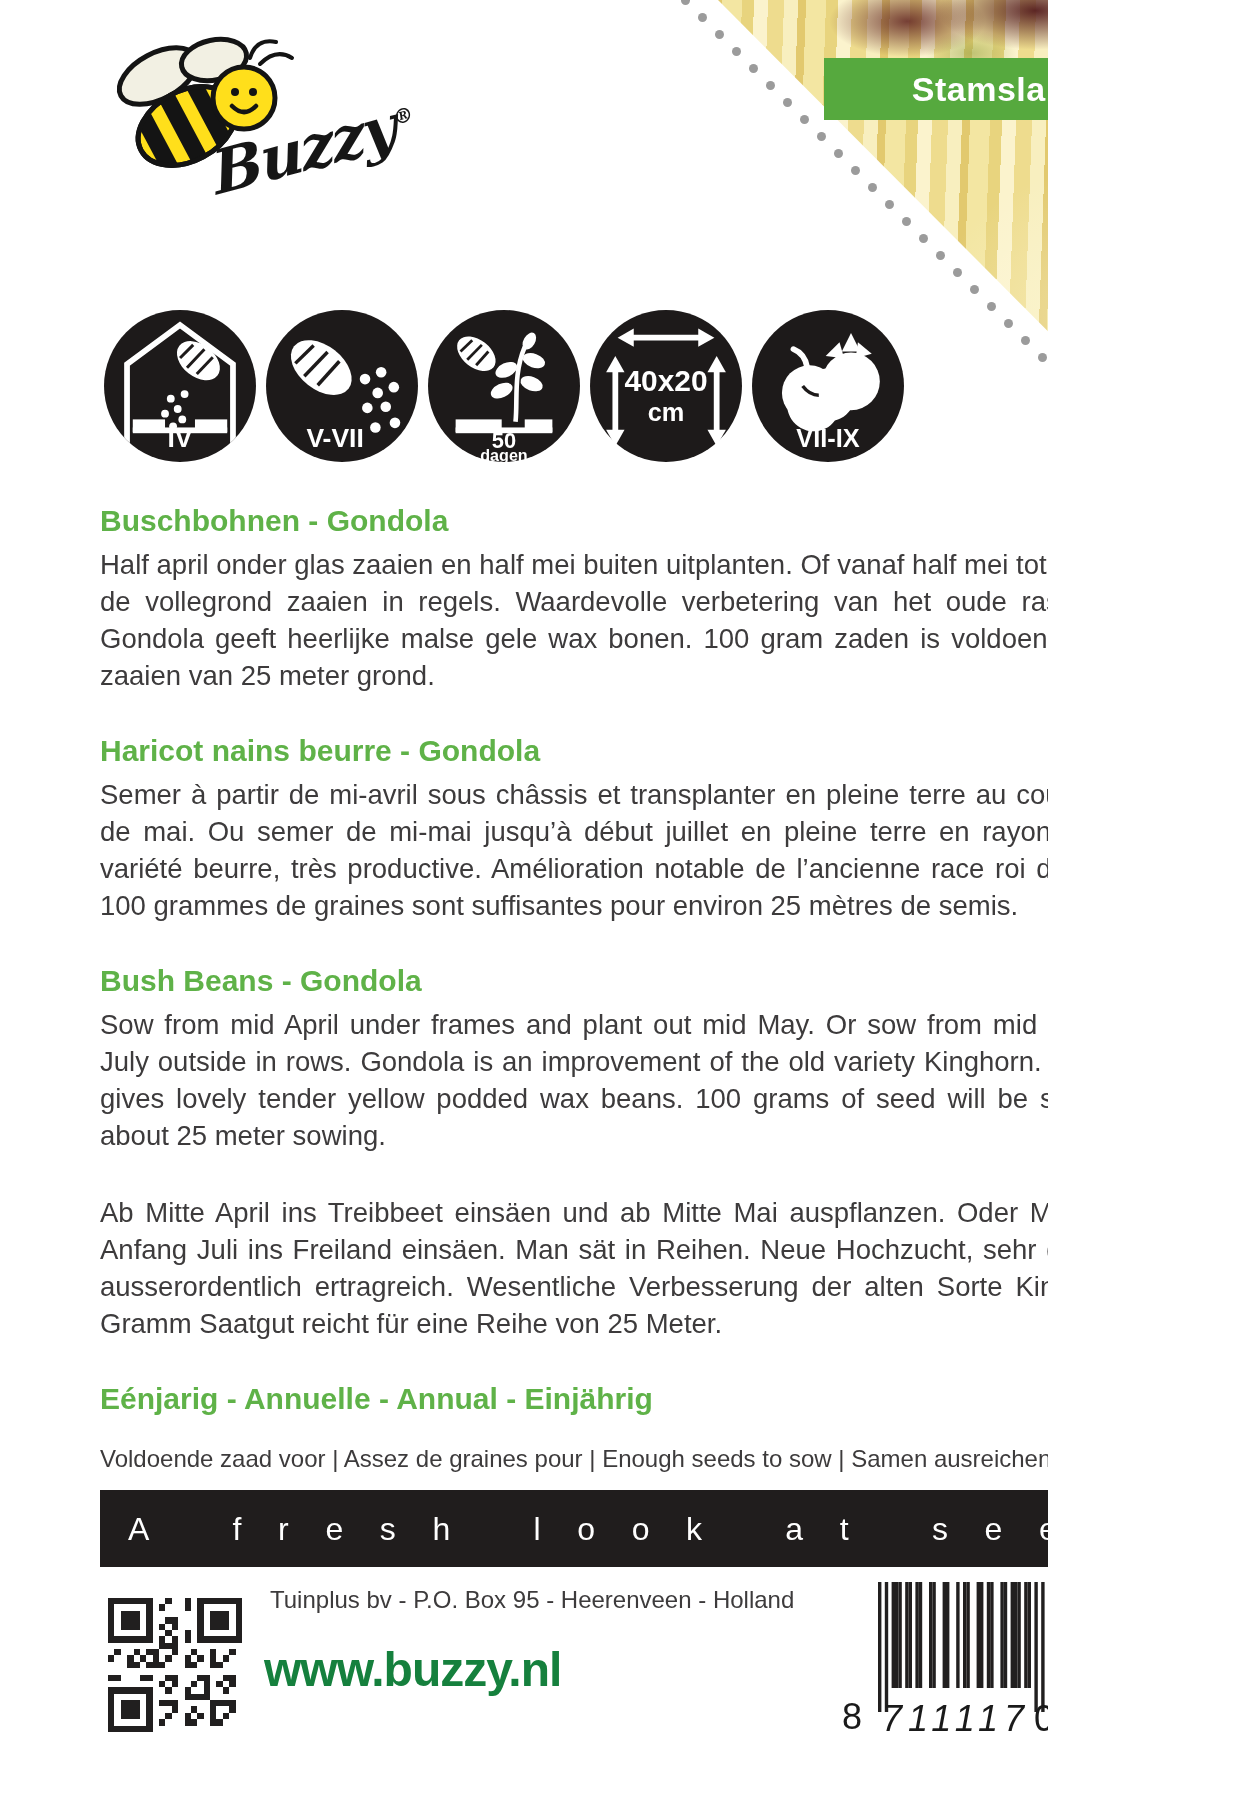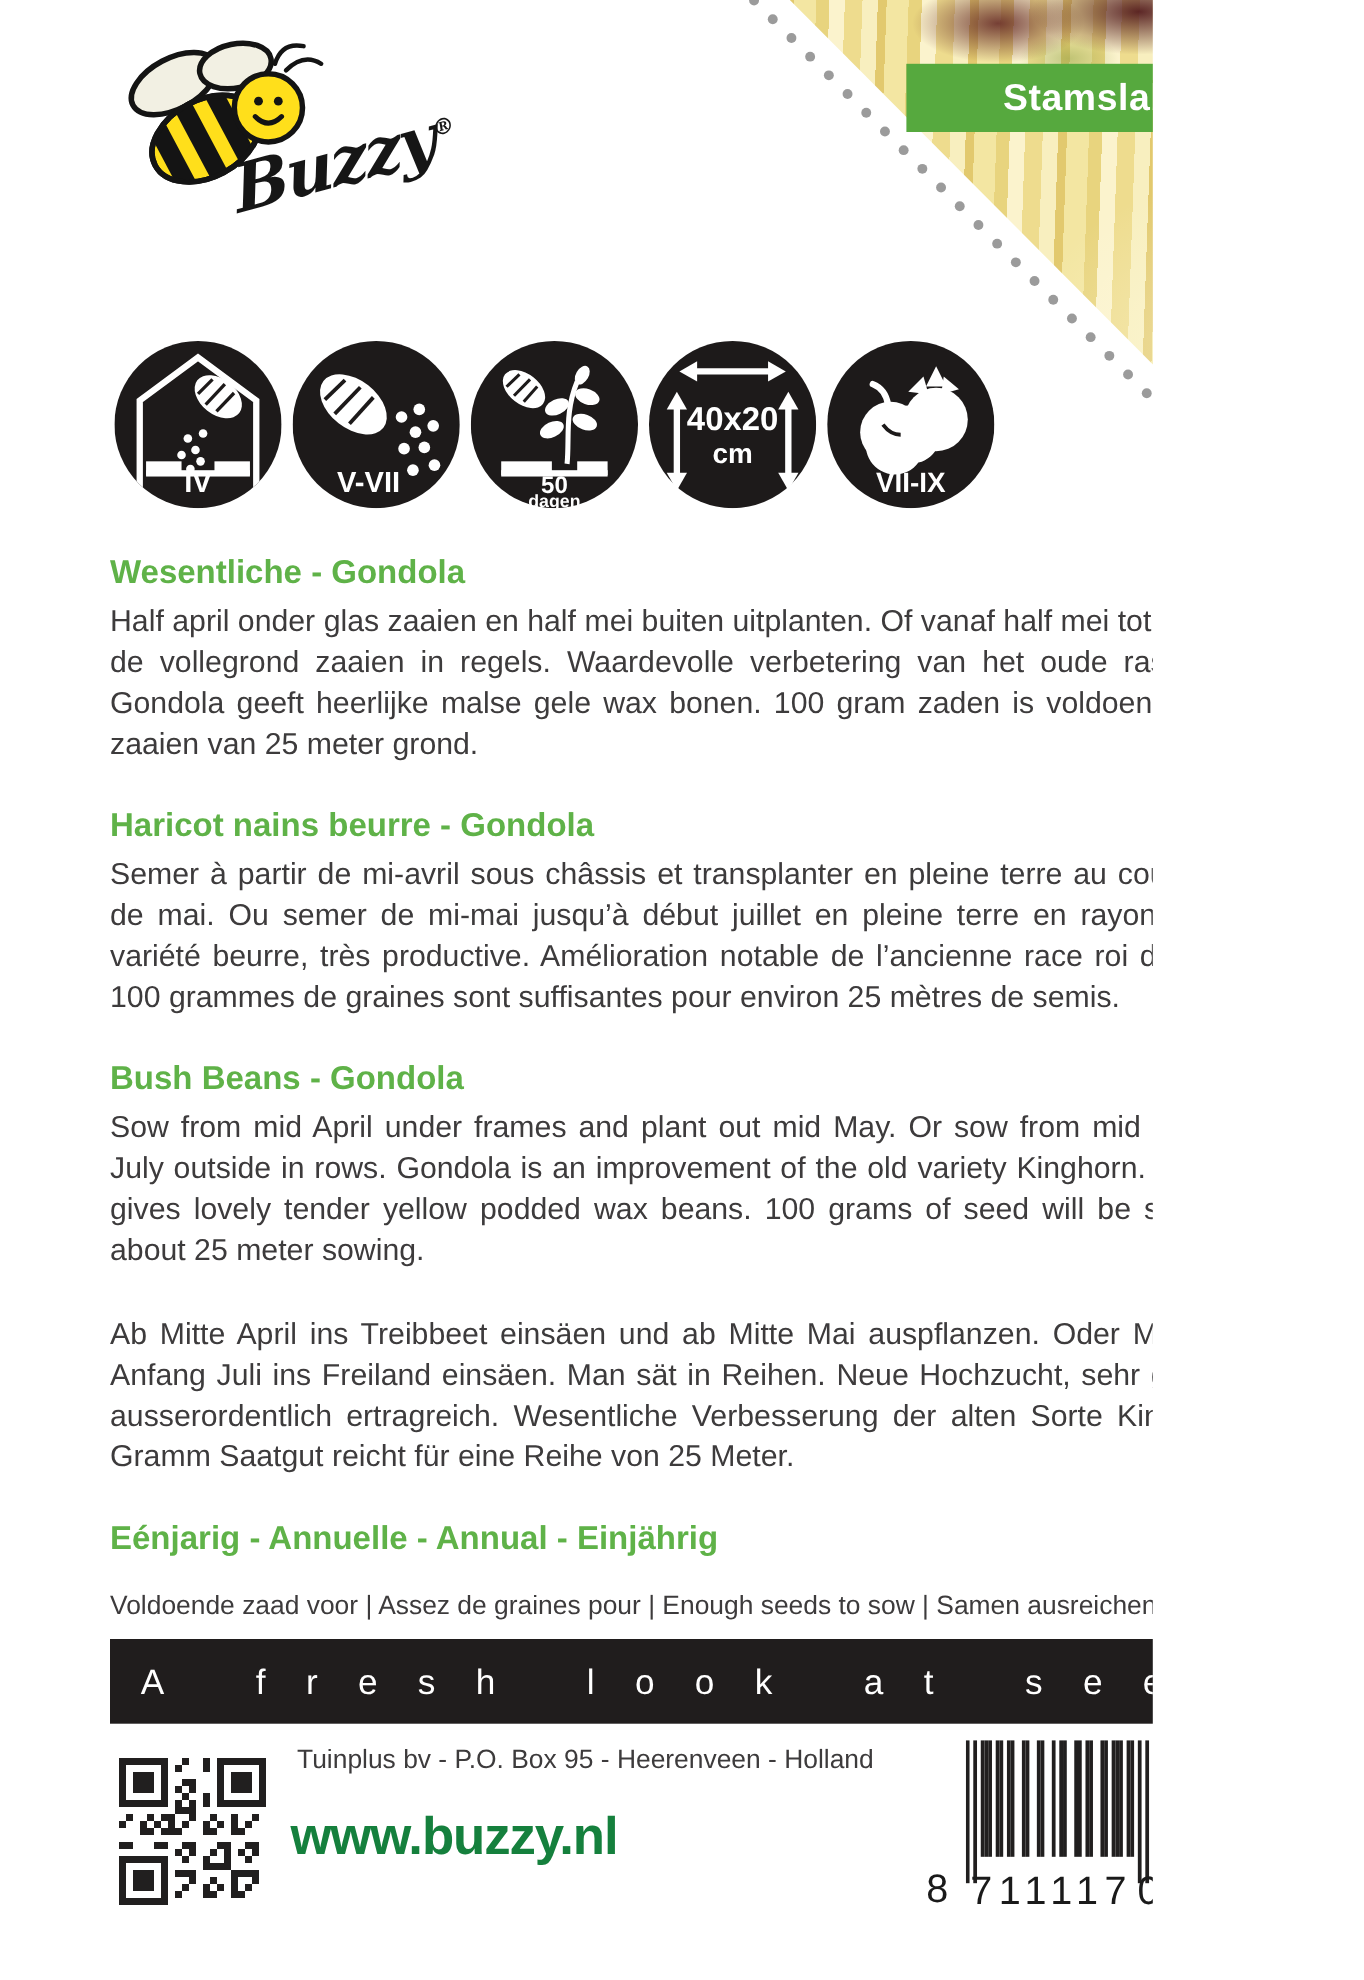--- a/index.html
+++ b/index.html
@@ -56,21 +56,21 @@
   .bar span.sp{width:10px;}
 
   
   .qr{position:absolute;left:108px;top:1598px;width:134px;height:134px;}
   .addr{position:absolute;left:270px;top:1586px;font-size:24px;color:#3d3b3c;}
   .addr .l2{margin-top:16px;}
   .url{position:absolute;left:264px;top:1642px;font-size:48px;font-weight:bold;color:#15803d;letter-spacing:-1px;}
   .barcode{position:absolute;left:842px;top:1582px;width:352px;height:160px;}
   .bc-first{position:absolute;left:0;bottom:4px;font-size:36px;color:#1a1a1a;}
   .bc-left{position:absolute;left:40px;bottom:2px;width:140px;text-align:center;font-size:36px;
-           letter-spacing:6px;color:#1a1a1a;}
+           letter-spacing:6px;color:#1a1a1a;font-style:italic;}
   .bc-right{position:absolute;left:192px;bottom:2px;width:140px;text-align:right;font-size:36px;
             letter-spacing:6px;color:#1a1a1a;}
 </style>
 </head>
 <body>
 
 <div class="page">
 
   <div class="photo"></div>
   <div id="cutline">
@@ -262,21 +262,21 @@
       </g>
       <path d="M48,50 q-2,-12 -12,-16" stroke="#fff" stroke-width="5" fill="none" stroke-linecap="round"></path>
       <path d="M52,48 q8,-6 16,-2" stroke="#1d1a1a" stroke-width="0" fill="none"></path>
       <path d="M44,66 q6,8 14,8" stroke="#1d1a1a" stroke-width="3" fill="none"></path>
       <text x="66" y="119" text-anchor="middle" fill="#fff" font-size="22" font-weight="bold">VII-IX</text>
     </svg>
   </div>
 
   <div class="content">
     <div class="section">
-      <h2>Wesentliche - Gondola</h2>
+      <h2>Buschbohnen - Gondola</h2>
       <p>Half april onder glas zaaien en half mei buiten uitplanten. Of vanaf half mei tot begin juli in de vollegrond zaaien in regels. Waardevolle verbetering van het oude ras Kinghorn. Gondola geeft heerlijke malse gele wax bonen. 100 gram zaden is voldoende voor het zaaien van 25 meter grond.</p>
     </div>
     <div class="section">
       <h2>Haricot nains beurre - Gondola</h2>
       <p>Semer à partir de mi-avril sous châssis et transplanter en pleine terre au cours du mois de mai. Ou semer de mi-mai jusqu’à début juillet en pleine terre en rayons. Nouvelle variété beurre, très productive. Amélioration notable de l’ancienne race roi des beurres. 100 grammes de graines sont suffisantes pour environ 25 mètres de semis.</p>
     </div>
     <div class="section">
       <h2>Bush Beans - Gondola</h2>
       <p>Sow from mid April under frames and plant out mid May. Or sow from mid May till mid July outside in rows. Gondola is an improvement of the old variety Kinghorn. This variety gives lovely tender yellow podded wax beans. 100 grams of seed will be sufficient for about 25 meter sowing.</p>
     </div>

